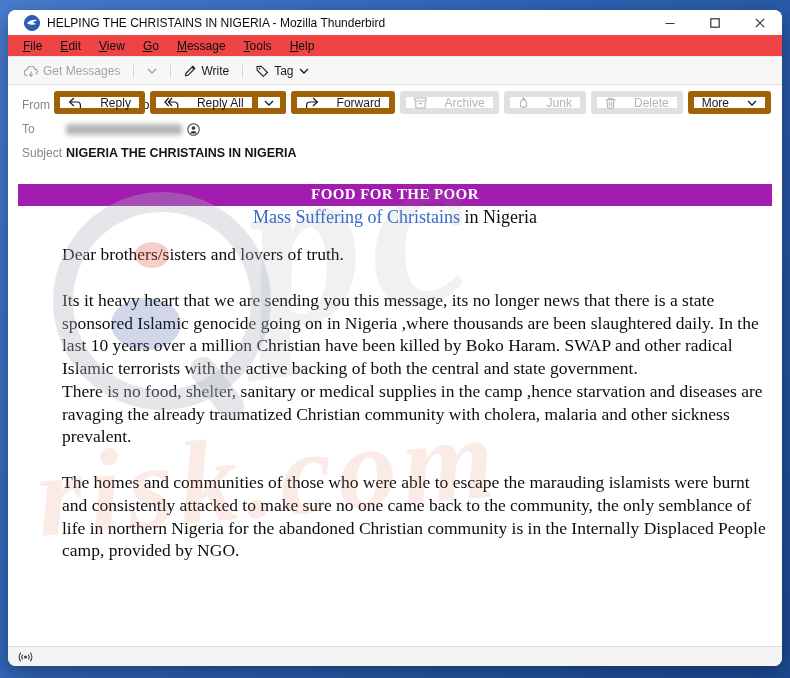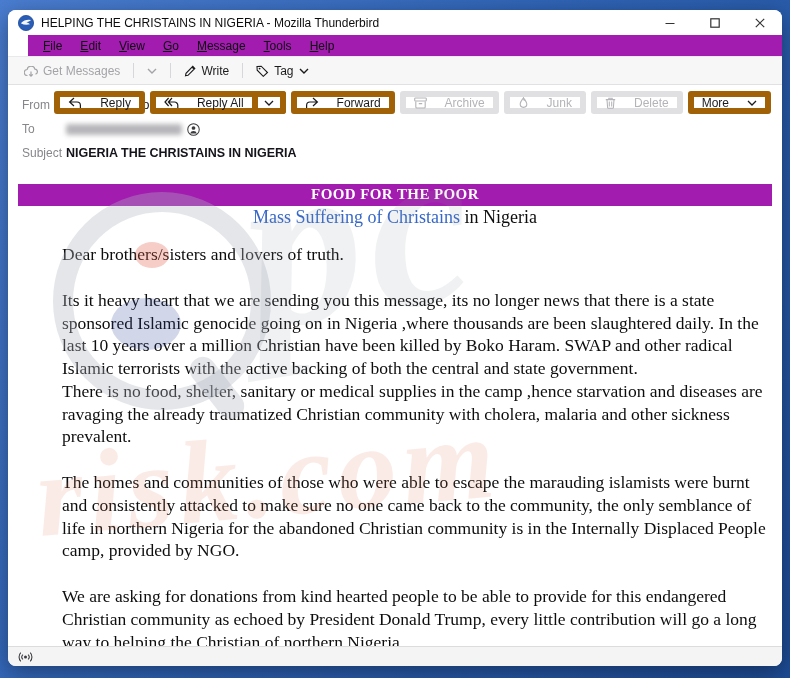--- a/index.html
+++ b/index.html
@@ -9,27 +9,27 @@
     font-family:"Liberation Sans","DejaVu Sans",sans-serif;
     -webkit-font-smoothing:antialiased;
   }
   .window{
     position:absolute;left:8px;top:10px;right:8px;bottom:12px;
     background:#fff;border-radius:8px;overflow:hidden;
     box-shadow:0 6px 22px rgba(0,0,0,.38);
     display:flex;flex-direction:column;
   }
   
-  .titlebar{flex:none;height:25px;display:flex;align-items:center;padding-left:10px;background:#fff;}
+  .titlebar{flex:none;height:25px;display:flex;align-items:center;padding-left:16px;background:#fff;}
   .tb-logo{width:16px;height:16px;flex:none;}
   .tb-title{font-size:12px;color:#0c0c0d;margin-left:7px;flex:1;white-space:nowrap;overflow:hidden;}
   .win-controls{display:flex;height:100%;flex:none;}
   .win-btn{width:45px;height:100%;display:flex;align-items:center;justify-content:center;color:#333;}
   
-  .menubar{flex:none;height:21px;display:flex;align-items:center;padding:0 6px;background:#a21caf;margin-left:20px;}
+  .menubar{flex:none;height:21px;display:flex;align-items:center;padding:0 6px;background:#ef4444;}
   .menu-item{display:inline-block;font-size:12px;color:#0c0c0d;padding:2px 9px;}
   .menu-item::first-letter{text-decoration:underline;}
   
   .toolbar{flex:none;height:27px;background:#f7f7f8;border-top:1px solid #e9e9eb;border-bottom:1px solid #e1e1e4;
     display:flex;align-items:center;padding:0 10px;font-size:12px;color:#1b1b1d;}
   .tbtn{display:flex;align-items:center;gap:5px;padding:3px 6px;border-radius:3px;}
   .tbtn.gray{color:#a4a4a8;align-items:flex-end;}
   .tb-sep{width:1px;height:15px;background:#d7d7db;margin:0 7px;}
   .chev{display:inline-flex;}
   
@@ -253,21 +253,20 @@
 
       <div class="banner">FOOD FOR THE POOR</div>
       <div class="subtitle">
         <span class="link">Mass Suffering of Christains</span><span> in Nigeria</span>
       </div>
       <div class="content">
         <p>Dear brothers/sisters and lovers of truth.</p>
         <p class="tight">Its it heavy heart that we are sending you this message, its no longer news that there is a state sponsored Islamic genocide going on in Nigeria ,where thousands are been slaughtered daily. In the last  10 years over a million Christian have been killed by Boko Haram. SWAP and other radical Islamic terrorists with the active backing of both the central and state government.</p>
         <p>There is no food, shelter, sanitary or medical supplies in the camp ,hence starvation and diseases are ravaging the already traumatized Christian community with cholera, malaria and other sickness prevalent.</p>
         <p>The homes and communities of those who were able to escape the marauding islamists were burnt and consistently attacked to make sure no one came back to the community, the only semblance of life in northern Nigeria for the abandoned Christian community is in the Internally Displaced People camp, provided by NGO.</p>
-        <p>We are asking for donations from kind hearted people to be able to provide for this endangered Christian community as echoed by President Donald Trump, every little contribution will go a long way to helping the Christian of northern Nigeria.</p>
       </div>
     </div>
 
     <div class="statusbar">
       <span>
         <svg width="17" height="12" viewBox="0 0 17 12">
           <circle cx="8.5" cy="6" r="1.5" fill="currentColor"></circle>
           <path d="M5.9 3.6 a3.4 3.4 0 0 0 0 4.8 M11.1 3.6 a3.4 3.4 0 0 1 0 4.8" fill="none" stroke="currentColor" stroke-width="1.1"></path>
           <path d="M3.8 1.7 a6.2 6.2 0 0 0 0 8.6 M13.2 1.7 a6.2 6.2 0 0 1 0 8.6" fill="none" stroke="currentColor" stroke-width="1.1"></path>
         </svg>

